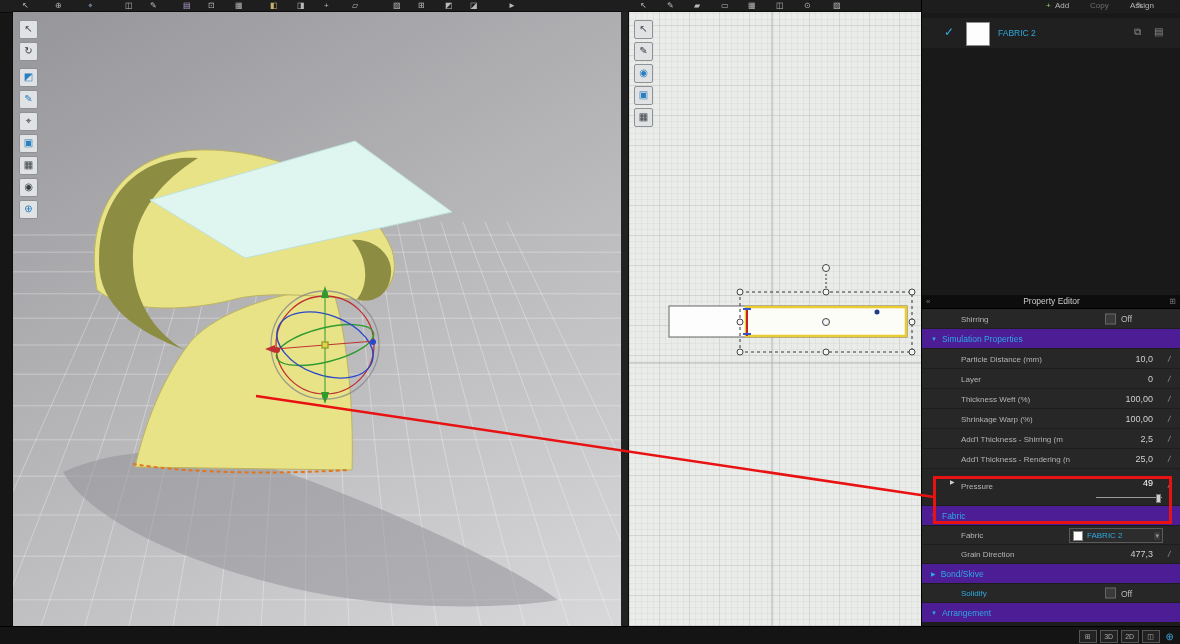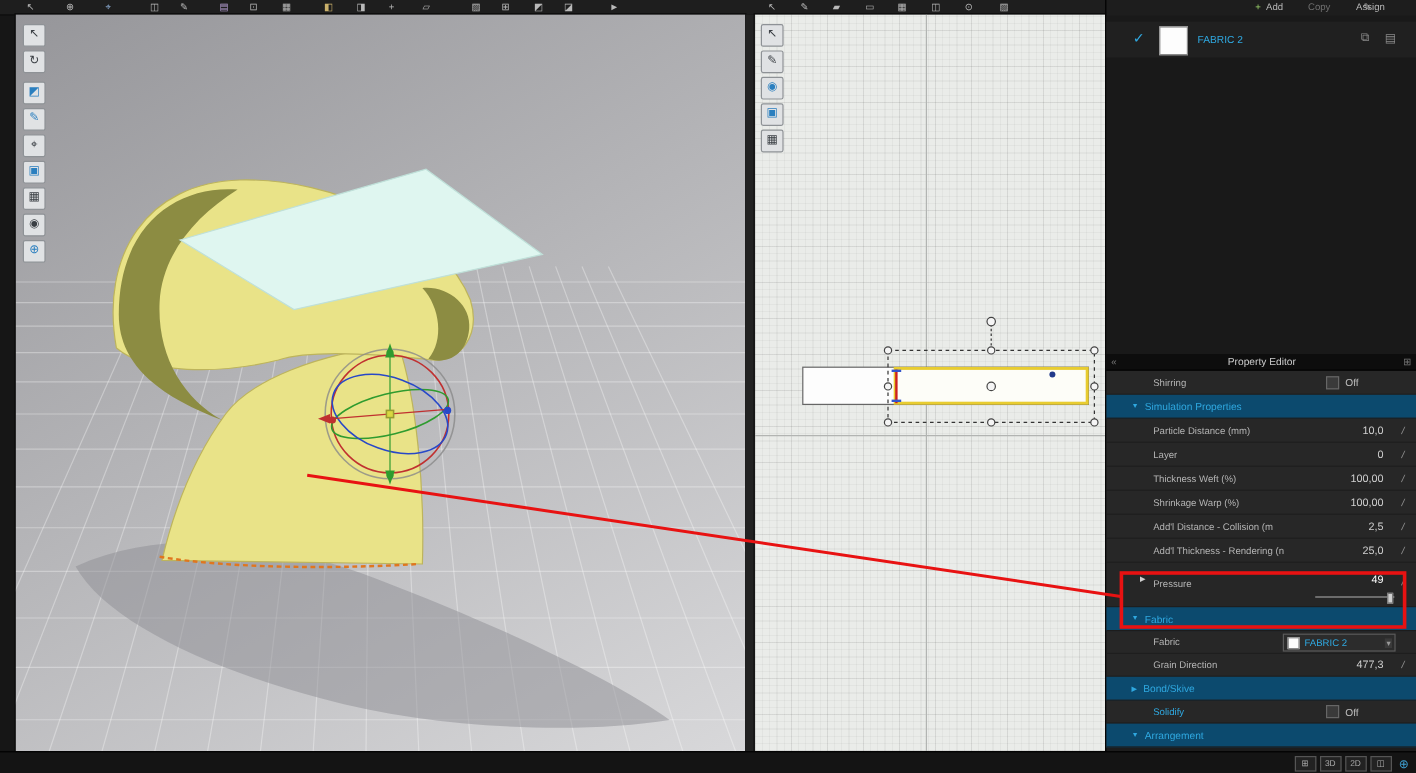--- a/index.html
+++ b/index.html
@@ -62,21 +62,21 @@
   .plabel{position:absolute;left:39px;top:50%;transform:translateY(-50%);font-size:8px;color:#b4b4b4;white-space:nowrap;width:112px;overflow:hidden;}
   .plabel.cyan{color:#2fa8e0;}
   .pval{position:absolute;right:28px;top:50%;transform:translateY(-50%);width:62px;text-align:right;font-size:9px;color:#cfcfcf;}
   .pval.white{color:#ffffff;}
   .pen-icon{position:absolute;right:10px;top:50%;transform:translateY(-50%) rotate(10deg);color:#8a8a8a;font-size:9px;}
   .toggle-wrap{position:absolute;left:183px;top:50%;transform:translateY(-50%);display:flex;align-items:center;gap:5px;}
   .cb{width:9px;height:9px;background:#3a3a3a;border:1px solid #666;display:inline-block;position:relative;}
   .cb.checked::after{content:"✓";position:absolute;left:0;top:-2px;font-size:8px;color:#aaa;}
   .tval{font-size:8.5px;color:#bdbdbd;}
 
-  .psec{position:relative;height:19px;background:#0c4a6e;border-bottom:1px solid #1c1c1c;display:flex;align-items:center;padding-left:12px;}
+  .psec{position:relative;height:19px;background:#4c1d95;border-bottom:1px solid #1c1c1c;display:flex;align-items:center;}
   .sec-tri{color:#2fa8e0;font-size:6px;margin-left:9px;}
   .sec-label{color:#2fa8e0;font-size:8.5px;margin-left:5px;white-space:nowrap;}
 
   .pressure{height:36px;background:#262626;}
   .ptri{position:absolute;left:28px;top:9px;color:#cfcfcf;font-size:6px;}
   .pressure .plabel{top:13px;transform:none;}
   .pressure .pval{top:9px;transform:none;}
   .pressure .pen-icon{top:11px;transform:rotate(10deg);}
   .slider{position:absolute;left:174px;top:26px;width:66px;height:6px;}
   .slider-track{position:absolute;left:0;top:2px;width:100%;height:1px;background:#9a9a9a;}
@@ -310,21 +310,21 @@
           <span class="pen-icon">/</span>
         </div>
 
         <div class="prow">
           <span class="plabel">Shrinkage Warp (%)</span>
           <span class="pval">100,00</span>
           <span class="pen-icon">/</span>
         </div>
 
         <div class="prow">
-          <span class="plabel">Add'l Distance - Collision (m</span>
+          <span class="plabel">Add'l Thickness - Shirring (m</span>
           <span class="pval">2,5</span>
           <span class="pen-icon">/</span>
         </div>
 
         <div class="prow">
           <span class="plabel">Add'l Thickness - Rendering (n</span>
           <span class="pval">25,0</span>
           <span class="pen-icon">/</span>
         </div>
 

